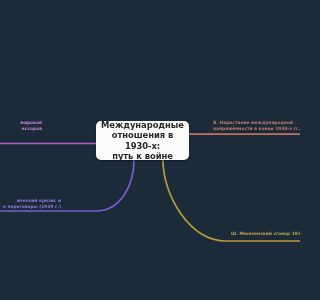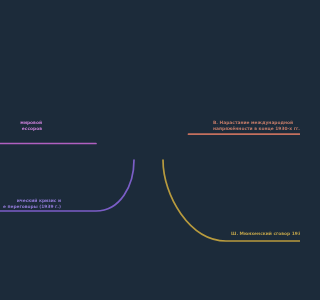--- a/index.html
+++ b/index.html
@@ -89,20 +89,25 @@
 
 <div id="canvas">
 
   <svg id="branch-layer" viewBox="0 0 300 300" xmlns="http://www.w3.org/2000/svg">
     <path d="M 188.5 134.2 L 300 134.2" fill="none" stroke="#c4705e" stroke-width="1.7" stroke-linecap="round"></path>
     <path d="M 96 143.5 L -4 143.5" fill="none" stroke="#b060c0" stroke-width="1.7" stroke-linecap="round"></path>
     <path d="M 134 160 C 134 186, 120 211, 96 211 L -4 211" fill="none" stroke="#7b5ec7" stroke-width="1.7" stroke-linecap="round"></path>
     <path d="M 163 160 C 163 196, 190 241, 226 241 L 304 241" fill="none" stroke="#b89b3e" stroke-width="1.7" stroke-linecap="round"></path>
   </svg>
 
+  <div class="central-node">
+    <div class="central-node-text">Международные
+отношения в 1930-х:
+путь к войне</div>
+  </div>
 
   <div class="branch-label" id="label-rise">В. Нарастание международной
 напряжённости в конце 1930-х гг.</div>
 
   <div class="branch-label" id="label-world">мировой
 ессоров</div>
 
   <div class="branch-label" id="label-crisis">ический кризис и
 е переговоры (1939 г.)</div>
 

